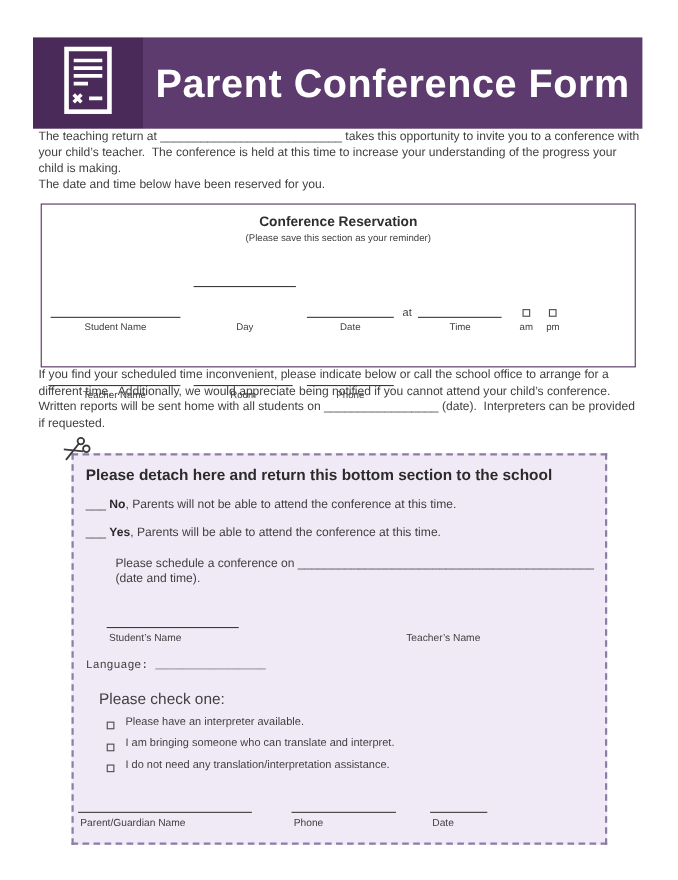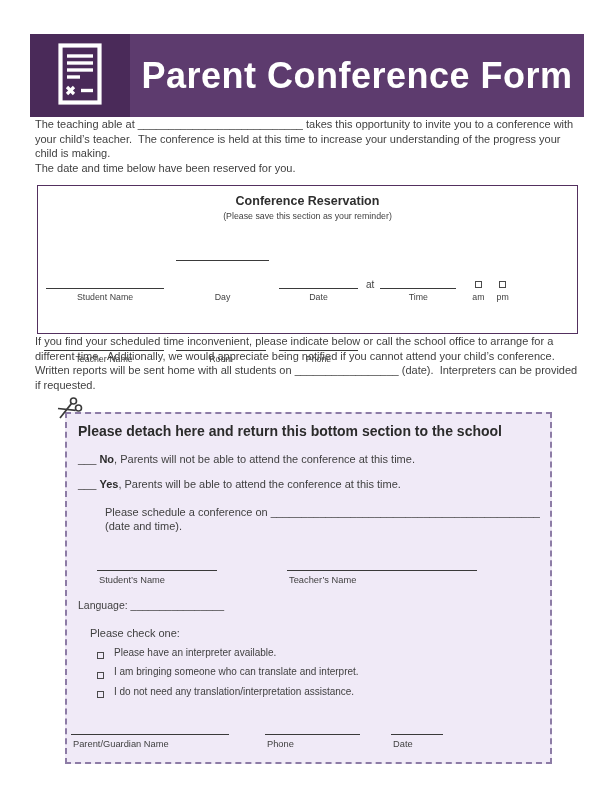--- a/index.html
+++ b/index.html
@@ -46,21 +46,21 @@
   .resv-sub { text-align: center; font-size: 8.8px; margin-top: 1px; color: #3f3f3f; }
   .row { display: flex; align-items: flex-end; }
   .row1 { margin: 21px 0 0 8px; }
   .row2 { margin: 29px 0 0 6px; }
   .field { display: flex; flex-direction: column; margin-top: 16px; }
   .field .line { border-bottom: 1.4px solid #3a3a3a; height: 2px; }
   .field .flabel { font-size: 8.8px; text-align: center; margin-top: 3px; color: #3f3f3f; }
   .field.leftlbl .flabel { text-align: left; margin-left: 2px; }
   .w118 { width: 118px; } .w93 { width: 93px; gap: 28px; } .w79 { width: 79px; }
   .w76 { width: 76px; } .w120 { width: 120px; justify-content: flex-end; } .w90 { width: 90px; }
-  .w190 { width: 190px; } .w158 { width: 158px; } .w95 { width: 95px; } .w52 { width: 52px; }
+  .w190 { width: 190px; align-items: center; } .w158 { width: 158px; } .w95 { width: 95px; } .w52 { width: 52px; }
   .ml10 { margin-left: 10px; } .ml12 { margin-left: 12px; } .ml13 { margin-left: 13px; }
   .ml16 { margin-left: 16px; } .ml26 { margin-left: 26px; } .ml31 { margin-left: 31px; }
   .ml36 { margin-left: 36px; } .ml70 { margin-left: 70px; }
   .at { font-size: 10px; margin: 0 6px 13px 8px; }
   .ampm { display: flex; flex-direction: column; align-items: center; }
   .cb {
     display: inline-block; width: 7px; height: 7px;
     border: 1px solid #4a4a4a; background: transparent; flex: none;
   }
   .ampm .cb { margin-bottom: 4px; }
@@ -70,23 +70,23 @@
   .detach-wrap { position: relative; margin: 20px 31px 0 30px; }
   .scissors { position: absolute; top: -16px; left: -9px; }
   .detach-box {
     border: 2px dashed #8d7ca6; background: #f0eaf7;
     padding: 8px 10px 12px 4px;
   }
   .detach-box h3 { font-size: 14px; font-weight: 700; color: #2b2b2b; margin-left: 7px; }
   .yn { font-size: 11px; margin: 11px 0 0 7px; }
   .yn b { font-weight: 700; color: #2b2b2b; }
   .sched { font-size: 11px; margin: 13px 0 0 34px; }
-  .names-row { display: flex; margin-top: 19px; }
-  .lang { font-size: 10.5px; margin: 13px 0 0 7px; }
-  .checkone { font-size: 11px; margin: 13px 0 0 7px; padding-left: 12px; }
+  .names-row { display: flex; margin-top: 19px; gap: 20px; }
+  .lang { font-size: 10.5px; margin: 13px 0 0 7px; font-family: Liberation Mono, monospace; }
+  .checkone { font-size: 14px; margin: 13px 0 0 7px; padding-left: 12px; }
   .citem { display: flex; align-items: flex-end; margin: 6px 0 0 26px; font-size: 10px; }
   .citem .cb { margin-right: 10px; }
   .bottom-row { display: flex; margin-top: 19px; }
   .bottom-row .flabel, .names-row .flabel { font-size: 9.3px; }
 </style>
 </head>
 <body>
 
 <div class="page">
 
@@ -106,21 +106,21 @@
       </span>
     </div>
     <div class="title-block">
       <h1>Parent Conference Form</h1>
     </div>
   </header>
 
   <main class="content">
 
     <p class="para p1">
-      <span>The teaching able at</span>
+      <span>The teaching return at</span>
       <span class="blank">___________________________</span>
       <span>takes this opportunity to invite you to a conference with your child’s teacher.&nbsp; The conference is held at this time to increase your understanding of the progress your child is making.</span>
     </p>
     <p class="para p2">The date and time below have been reserved for you.</p>
 
     <section class="resv-box">
       <h2>Conference Reservation</h2>
       <div class="resv-sub">(Please save this section as your reminder)</div>
 
       <div class="row row1">

